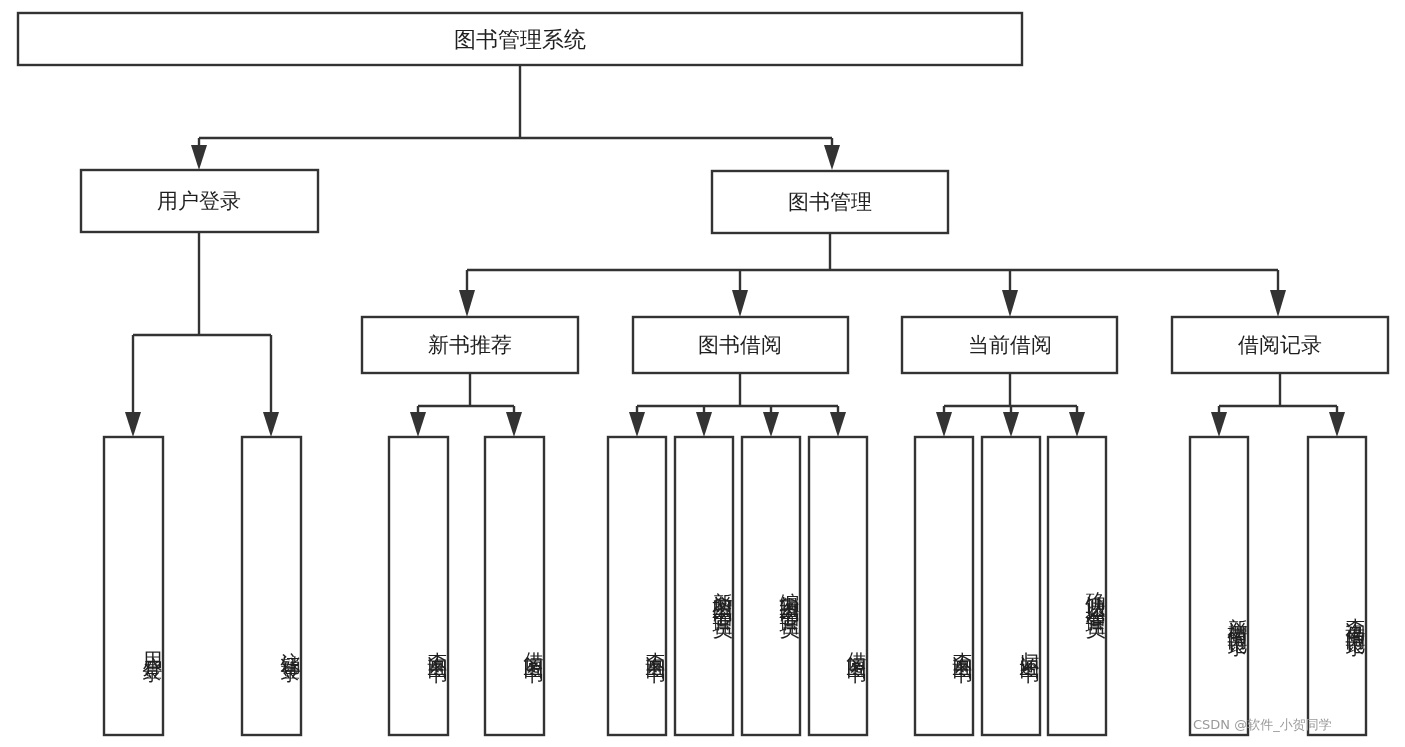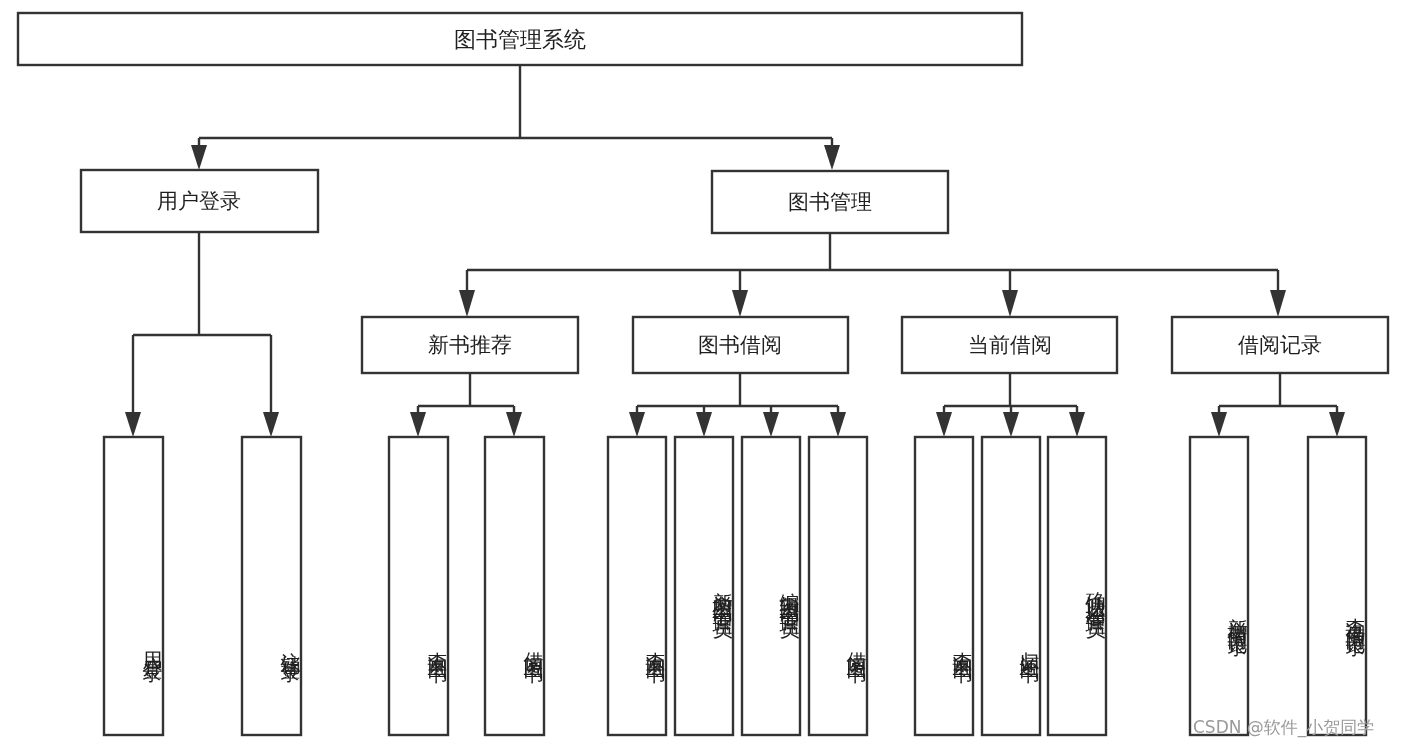--- a/index.html
+++ b/index.html
@@ -64,21 +64,21 @@
     letter-spacing: 4px;
     color: #1f1f1f;
     white-space: nowrap;
     pointer-events: none;
   }
   .watermark {
     position: absolute;
     left: 1193px;
     top: 716px;
     font-family: "DejaVu Sans", "Liberation Sans", sans-serif;
-    font-size: 17px;
+    font-size: 13px;
     color: #9a9a9a;
     white-space: nowrap;
   }
 </style>
 </head>
 <body>
 
 <div id="diagram-root">
 
   <svg id="flow" viewBox="0 0 1405 747">

